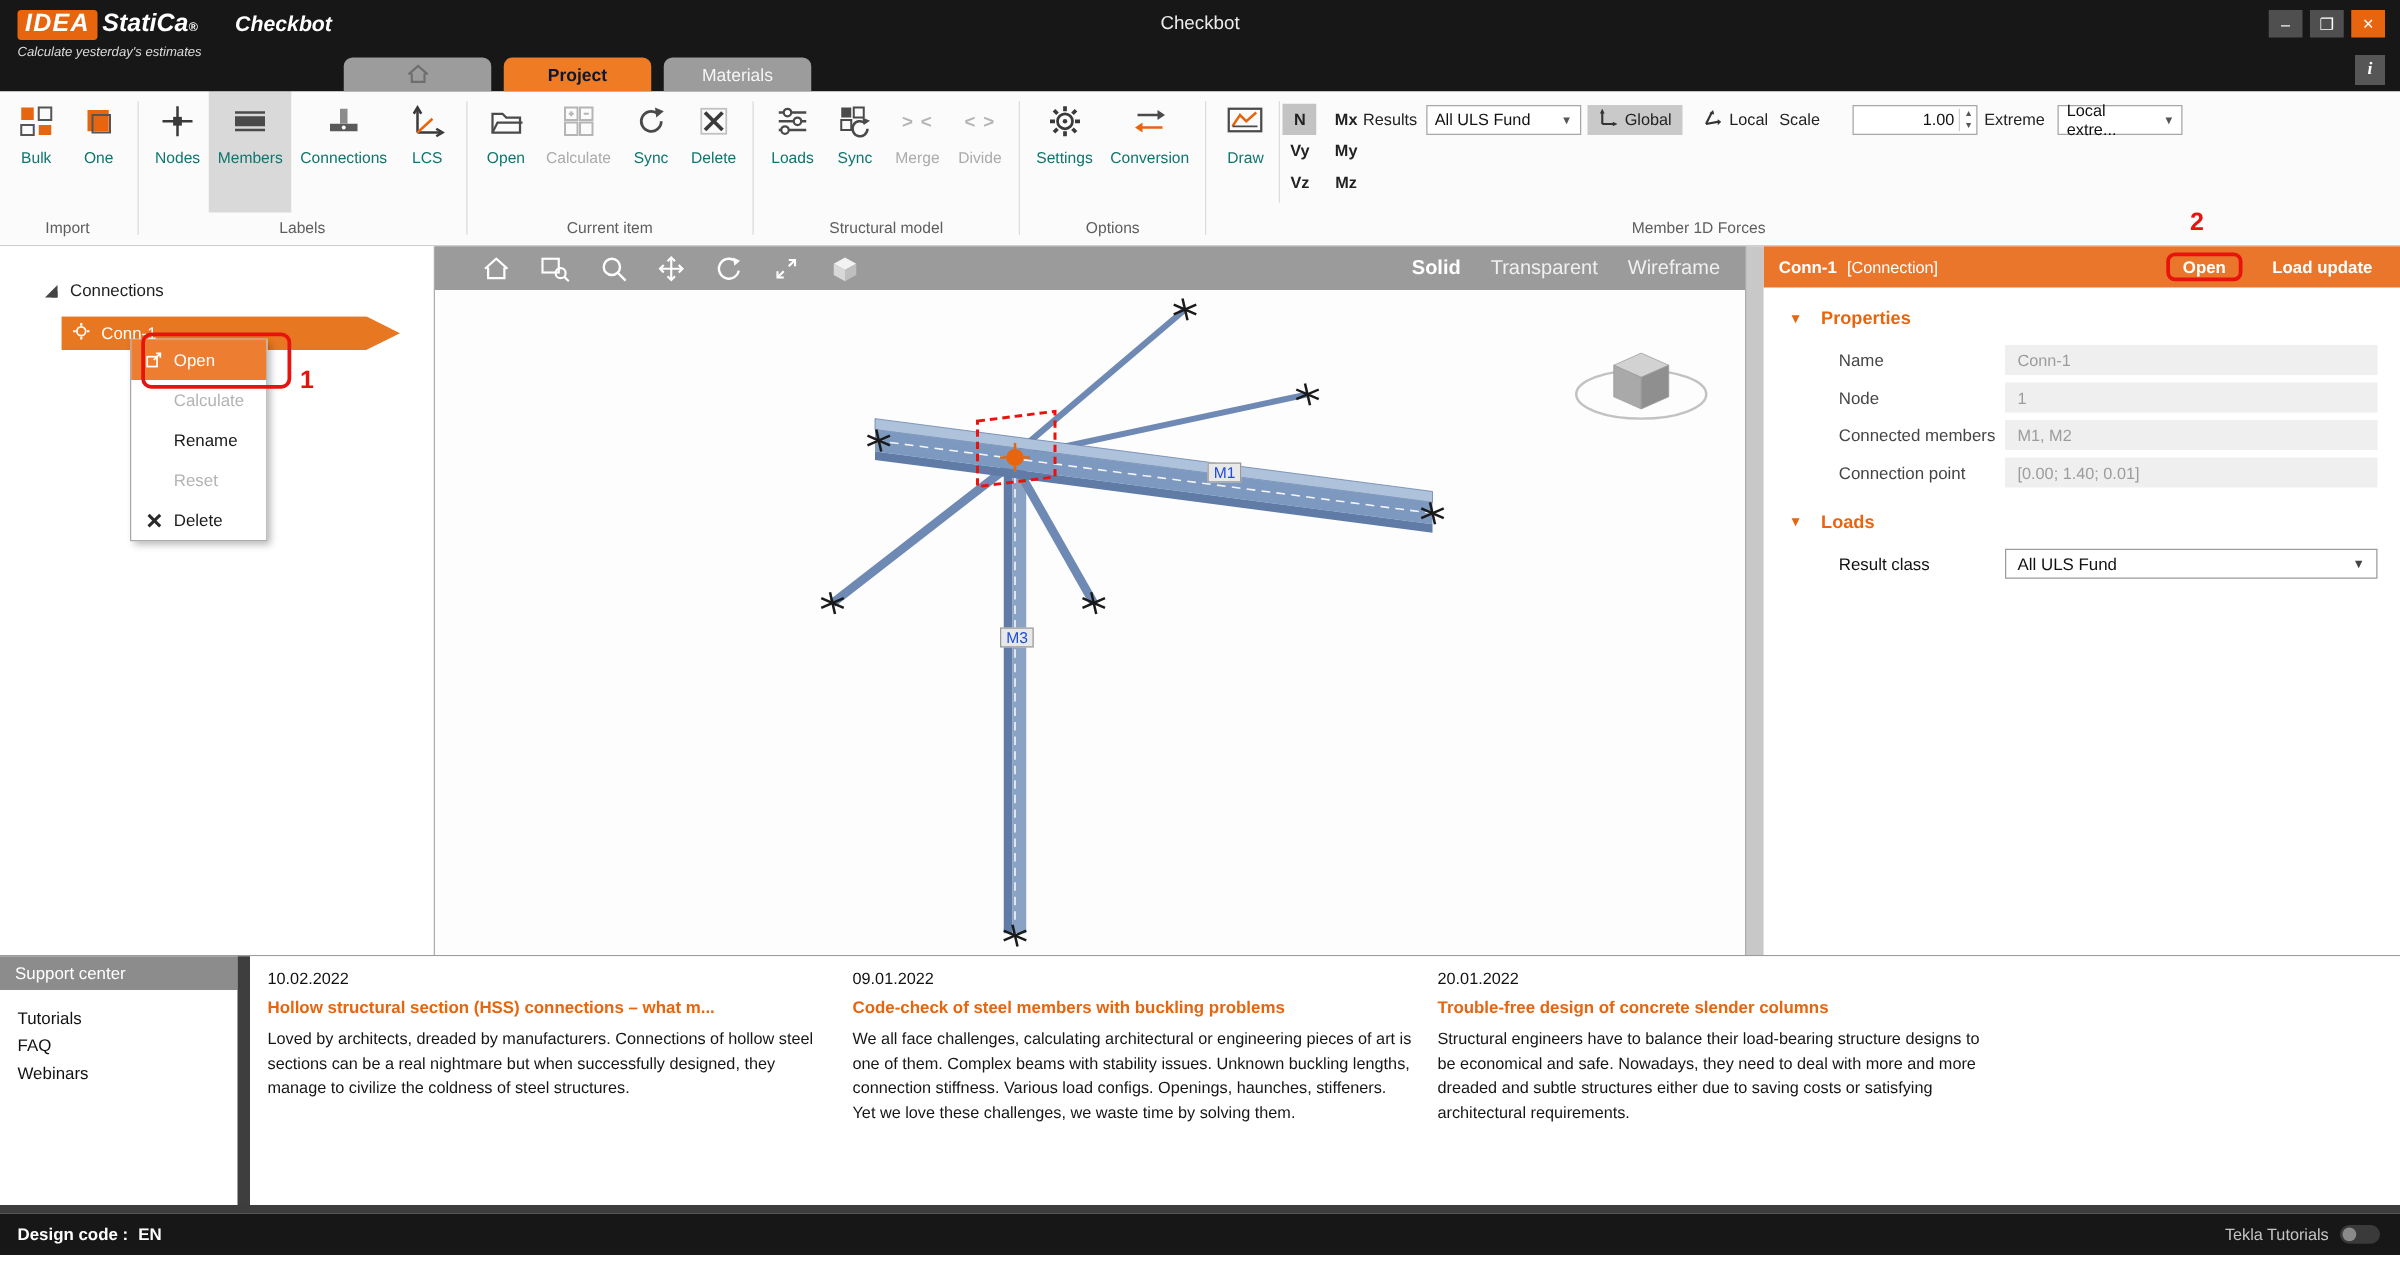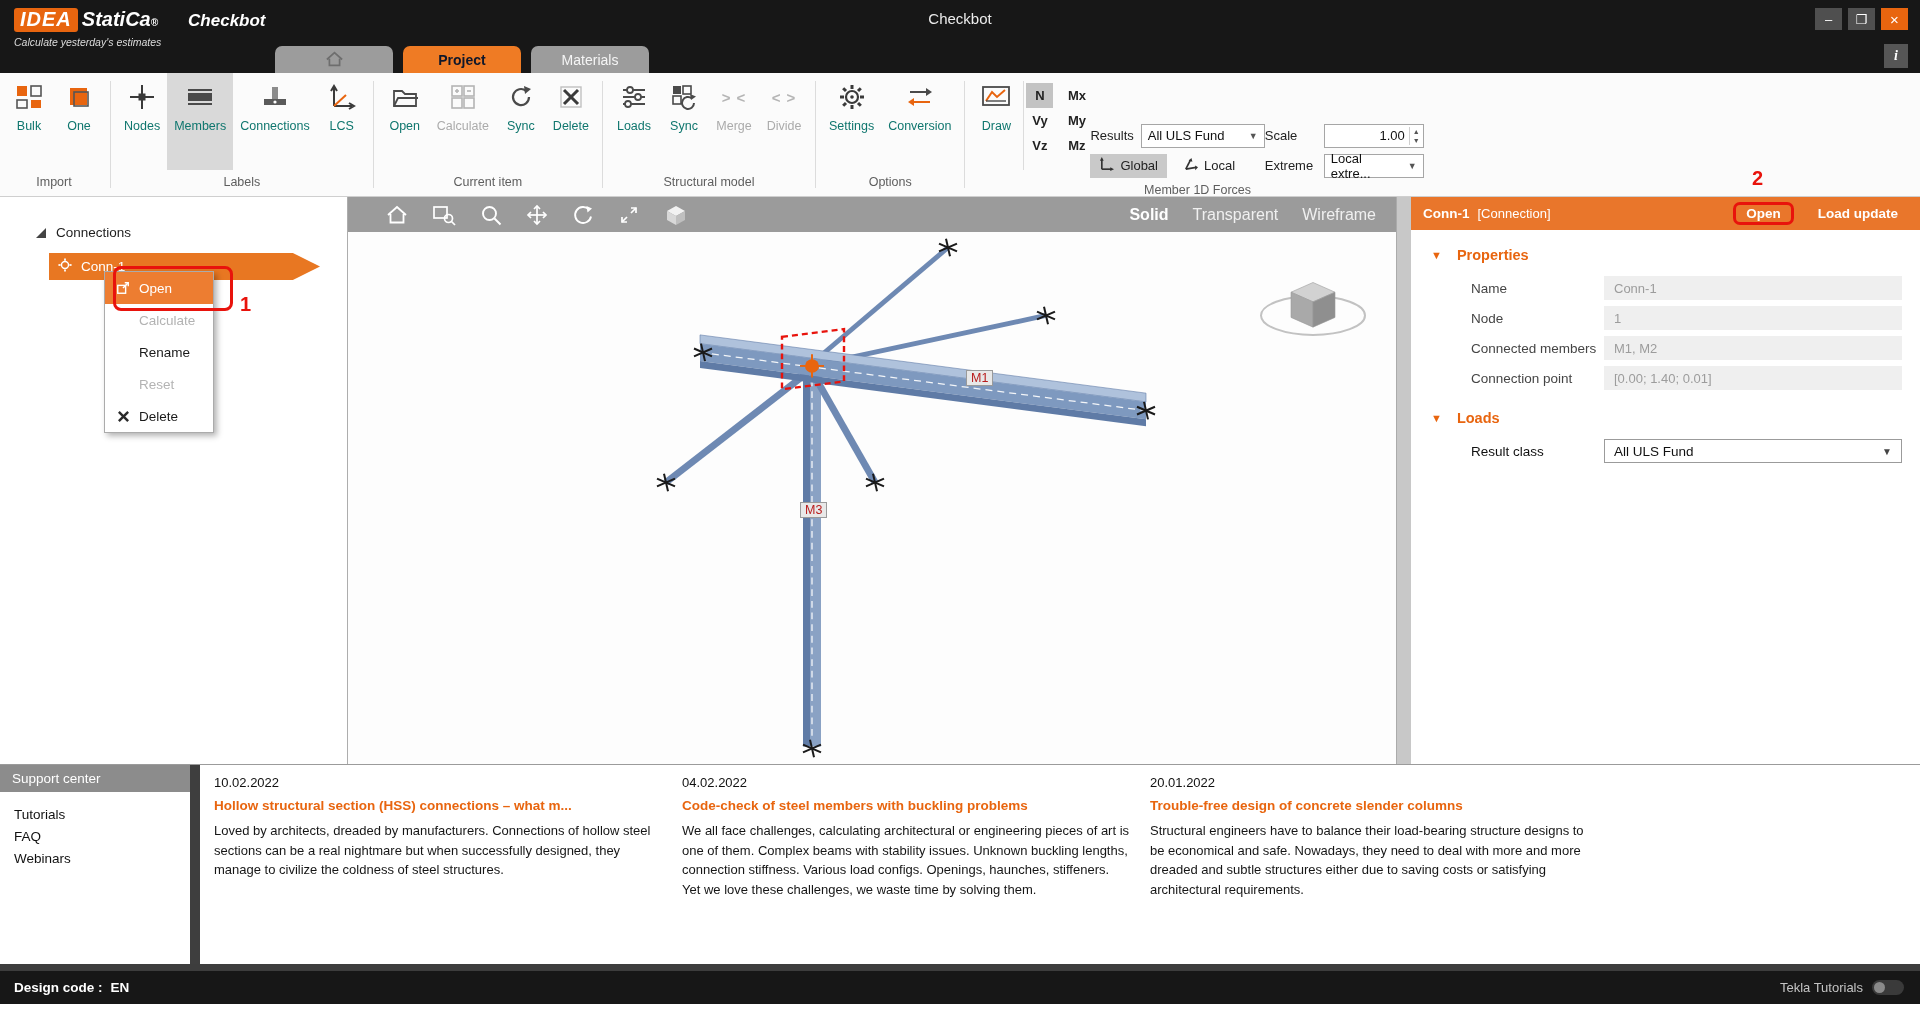--- a/index.html
+++ b/index.html
@@ -35,21 +35,21 @@
   .rsep { width:1px; background:#DCDCDC; margin:8px 2px; flex:none; }
   .rbtn { display:flex; flex-direction:column; align-items:center; justify-content:flex-start; padding:9px 7px 2px; min-width:50px; gap:7px; font-size:12.5px; color:#0f766e; cursor:pointer; text-align:center; }
   .rbtn .ric { height:30px; display:flex; align-items:center; justify-content:center; }
   .rbtn.selected { background:#D9D9D9; }
   .rbtn.disabled { color:#ABABAB; cursor:default; }
   .txt-icon { font-size:15px; font-weight:bold; color:#B5B5B5; letter-spacing:1px; }
   .forces-wrap { display:flex; padding-top:10px; gap:10px; }
   .fcol { display:flex; flex-direction:column; }
   .fcell { width:27px; height:25px; display:flex; align-items:center; justify-content:center; font-size:13px; font-weight:bold; color:#222; cursor:pointer; }
   .fcell.active { background:#C3C3C3; }
-  .results-col, .scale-col { display:flex; flex-direction:column; gap:5px; padding-top:10px;margin-top:40px; }
+  .results-col, .scale-col { display:flex; gap:5px; padding-top:10px; }
   .ctl-row { display:flex; align-items:center; gap:7px; height:25px; }
   .ctl-label { font-size:13px; color:#222; }
   .ctl-label.w52 { width:52px; }
   .select-box { height:24px; border:1px solid #A6A6A6; background:#fff; display:flex; align-items:center; padding:0 6px; font-size:13px; color:#111; cursor:pointer; }
   .select-box .arr { margin-left:auto; color:#555; font-size:9px; padding-left:6px; }
   .w118 { width:124px; } .w96 { width:100px; }
   .num-box { width:100px; height:24px; border:1px solid #A6A6A6; background:#fff; display:flex; align-items:center; font-size:13px; color:#111; }
   .num-val { flex:1; text-align:right; padding-right:4px; }
   .spin { width:14px; display:flex; flex-direction:column; align-items:center; border-left:1px solid #CFCFCF; cursor:pointer; }
   .spin span { font-size:7px; color:#555; line-height:9px; }
@@ -75,21 +75,21 @@
   .ann-2 { left:1752px; top:167px; }
 
   .center { flex:1; min-width:0; display:flex; flex-direction:column; }
   .vtoolbar { height:35px; background:#9B9B9B; display:flex; align-items:center; gap:24px; padding:0 20px 0 38px; flex:none; }
   .vticon { display:flex; align-items:center; cursor:pointer; }
   .vt-spacer { flex:1; }
   .vmode { font-size:16px; color:#F0F0F0; cursor:pointer; }
   .vmode.on { font-weight:bold; color:#fff; }
   .viewport { flex:1; position:relative; background:#FDFDFD; overflow:hidden; }
   .scene { position:absolute; inset:0; width:100%; height:100%; }
-  .mlabel { position:absolute; background:#E8E8E8; border:1px solid #9A9A9A; font-size:12.5px; padding:0 4px; color:#b91c1c; }
+  .mlabel { position:absolute; background:#E8E8E8; border:1px solid #9A9A9A; font-size:12.5px; padding:0 4px; color:#1d4ed8; }
   .right-divider { width:15px; background:#C8C8C8; border-left:1px solid #ABABAB; flex:none; }
 
   .right { width:509px; display:flex; flex-direction:column; background:#fff; flex:none; }
   .right-hdr { height:33px; background:#E9762B; color:#fff; display:flex; align-items:center; padding:0 12px; gap:8px; flex:none; }
   .rh-title { font-weight:bold; font-size:13.5px; }
   .rh-type { font-size:13px; }
   .rh-open { margin-left:auto; border:3px solid #E8130C; border-radius:7px; padding:1px 10px; font-weight:bold; font-size:13.5px; cursor:pointer; }
   .rh-load { font-weight:bold; font-size:13.5px; margin:0 10px 0 16px; cursor:pointer; }
   .sec-hdr { display:flex; align-items:center; gap:15px; margin:17px 0 10px 20px; }
   .sec-arrow { color:#E8650F; font-size:11px; }
@@ -694,21 +694,21 @@
     </div>
     <div class="bottom-div"></div>
     <div class="news">
       <div class="news-body">
         <div class="article">
           <div class="a-date">10.02.2022</div>
           <div class="a-title">Hollow structural section (HSS) connections – what m...</div>
           <div class="a-body">Loved by architects, dreaded by manufacturers. Connections of hollow steel sections can be a real nightmare but when successfully designed, they manage to civilize the coldness of steel structures.</div>
         </div>
         <div class="article">
-          <div class="a-date">04.02.2022</div>
+          <div class="a-date">09.01.2022</div>
           <div class="a-title">Code-check of steel members with buckling problems</div>
           <div class="a-body">We all face challenges, calculating architectural or engineering pieces of art is one of them. Complex beams with stability issues. Unknown buckling lengths, connection stiffness. Various load configs. Openings, haunches, stiffeners. Yet we love these challenges, we waste time by solving them.</div>
         </div>
         <div class="article">
           <div class="a-date">20.01.2022</div>
           <div class="a-title">Trouble-free design of concrete slender columns</div>
           <div class="a-body">Structural engineers have to balance their load-bearing structure designs to be economical and safe. Nowadays, they need to deal with more and more dreaded and subtle structures either due to saving costs or satisfying architectural requirements.</div>
         </div>
       </div>
     </div>

